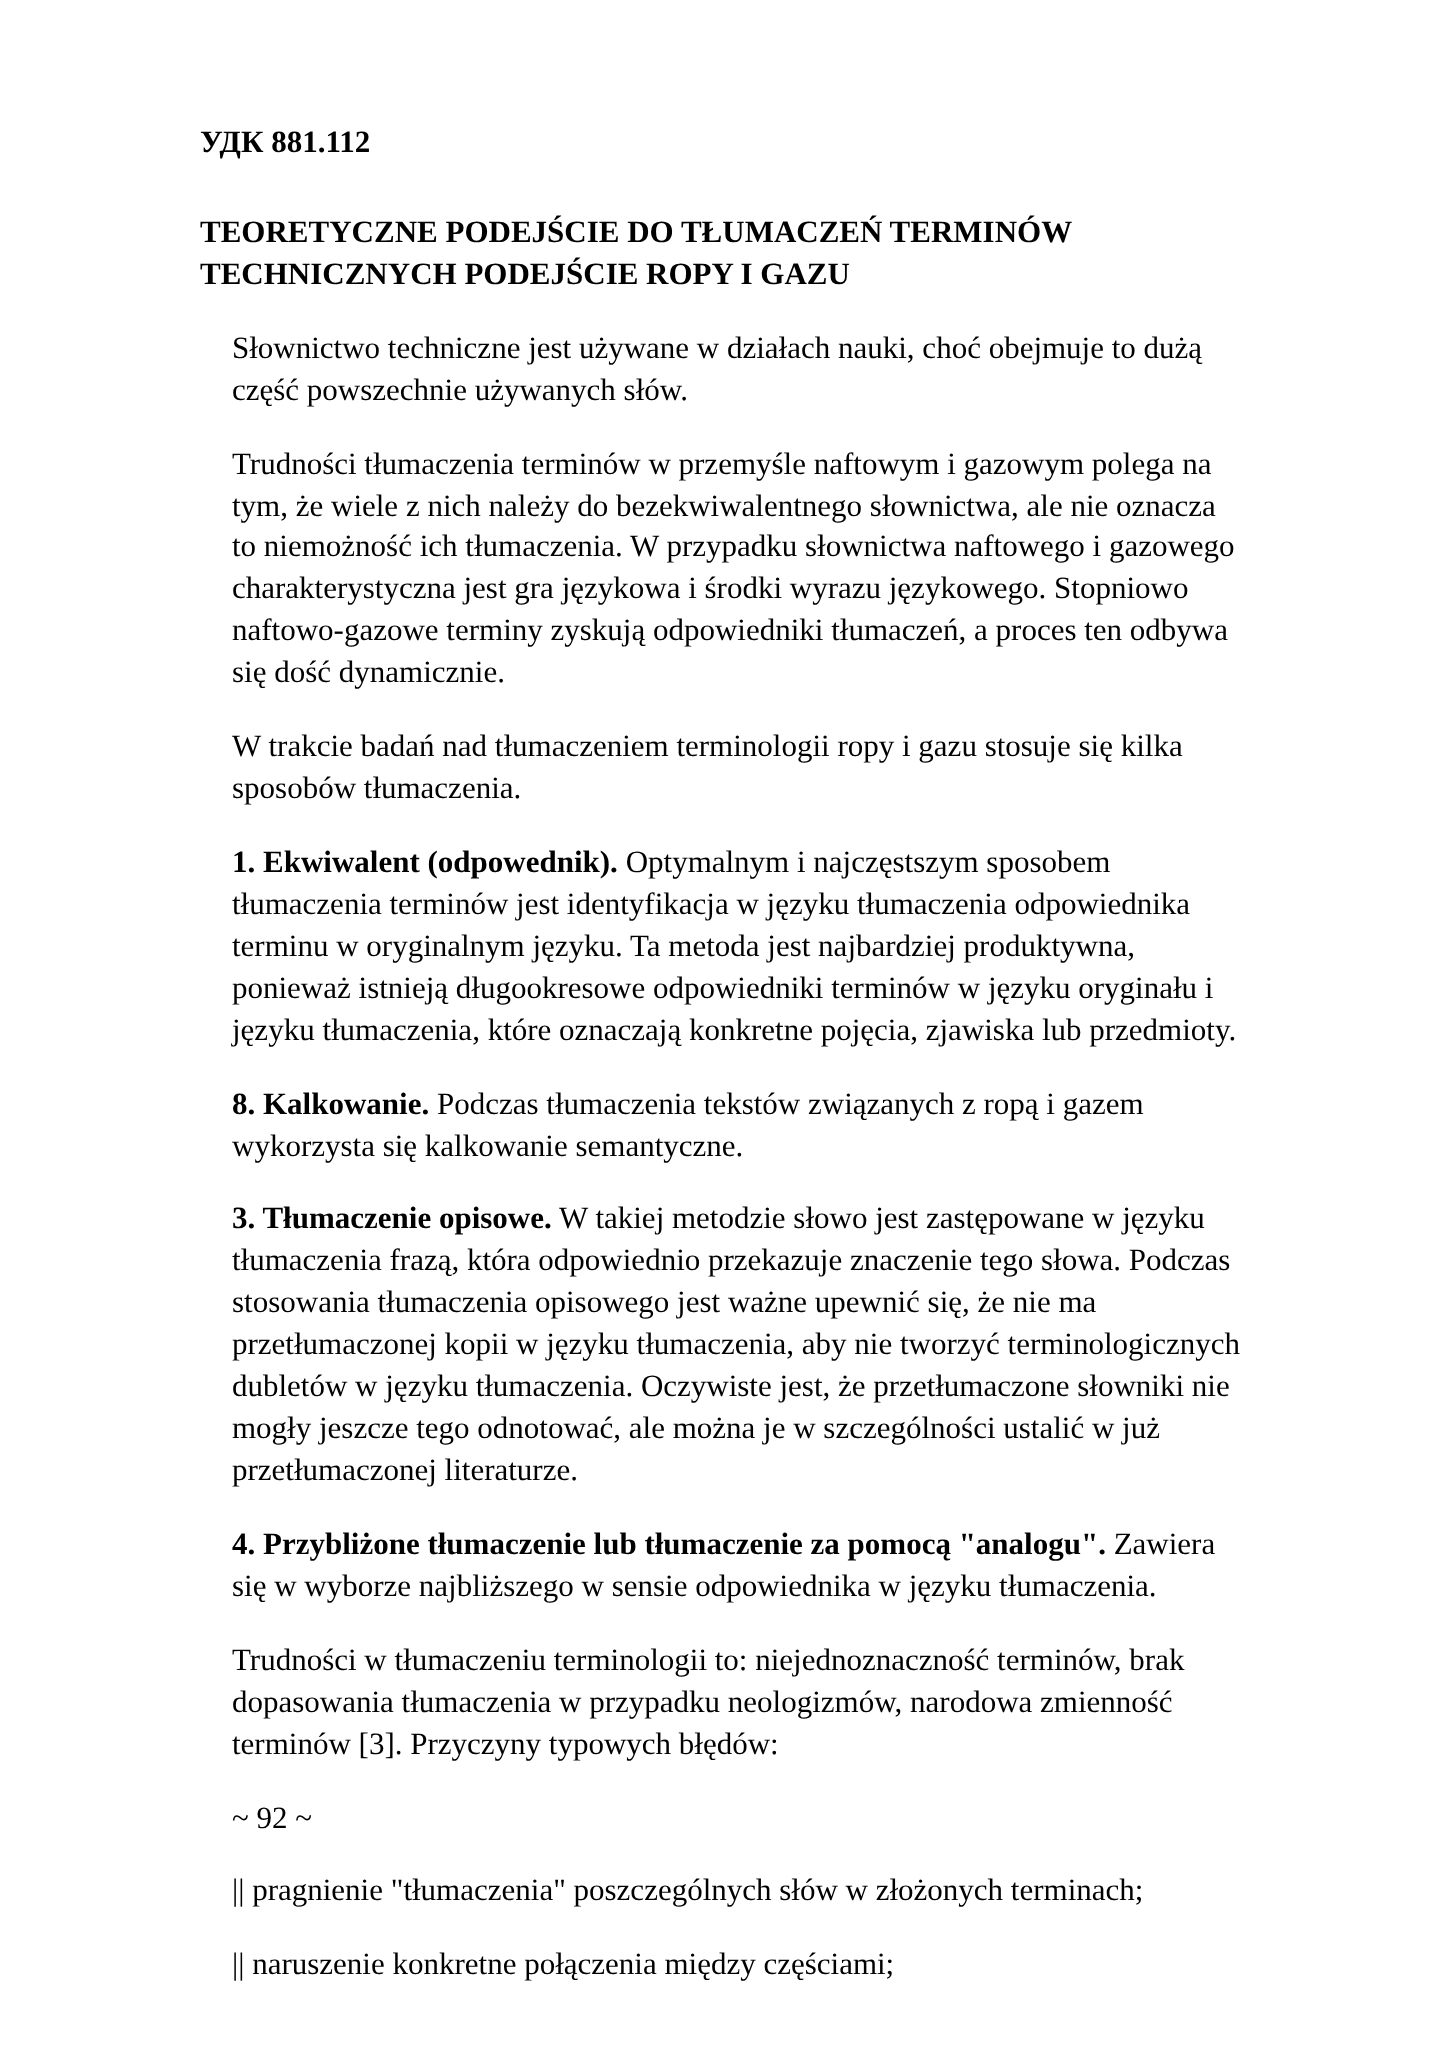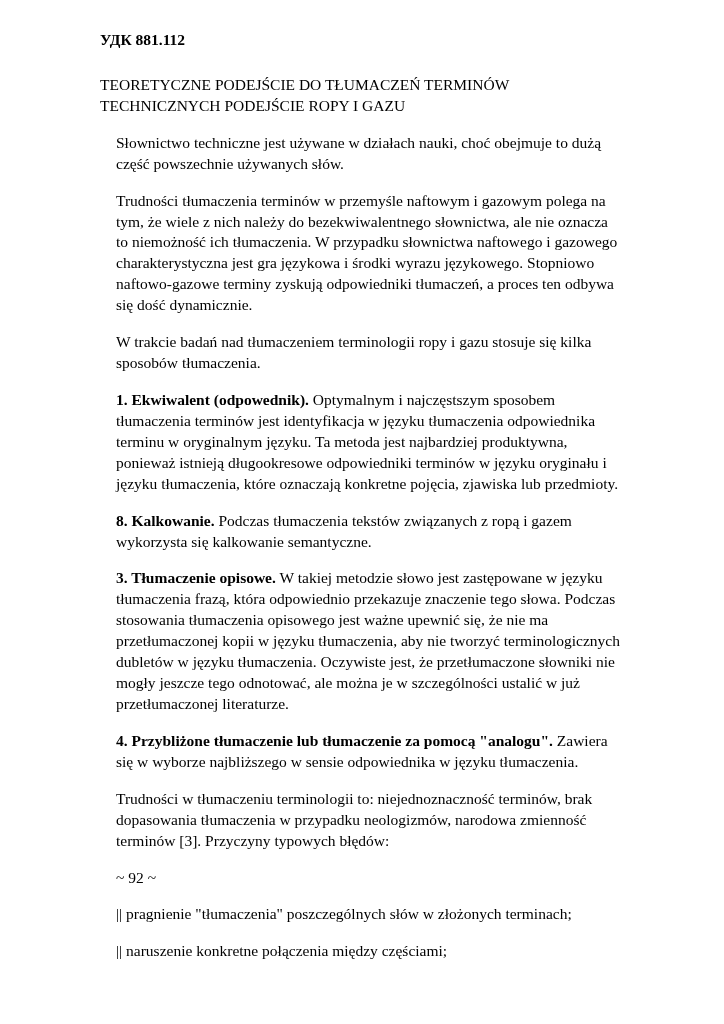--- a/index.html
+++ b/index.html
@@ -5,37 +5,37 @@
   * { margin: 0; padding: 0; box-sizing: border-box; }
   html, body { background: #ffffff; }
   body {
     width: 724px;
     height: 1024px;
     font-family: "Liberation Serif", serif;
     color: #000000;
     overflow: hidden;
   }
   .page {
-    padding: 30px 46px 0 100px;
+    padding: 62px 46px 0 100px;
   }
   .udc {
     font-weight: bold;
     font-size: 15.5px;
     line-height: 1.35;
     margin-bottom: 7px;
   }
   .authors {
     text-align: right;
     font-style: italic;
     font-size: 15.5px;
     line-height: 1.35;
   }
   .authors p { margin: 0; }
   .title {
-    font-weight: normal;
+    font-weight: bold;
     font-size: 15.5px;
     line-height: 1.35;
     margin-top: 24px;
   }
   .doc-body {
     font-size: 15.5px;
     line-height: 1.35;
     max-width: 536px;
     text-align: left;
   }

